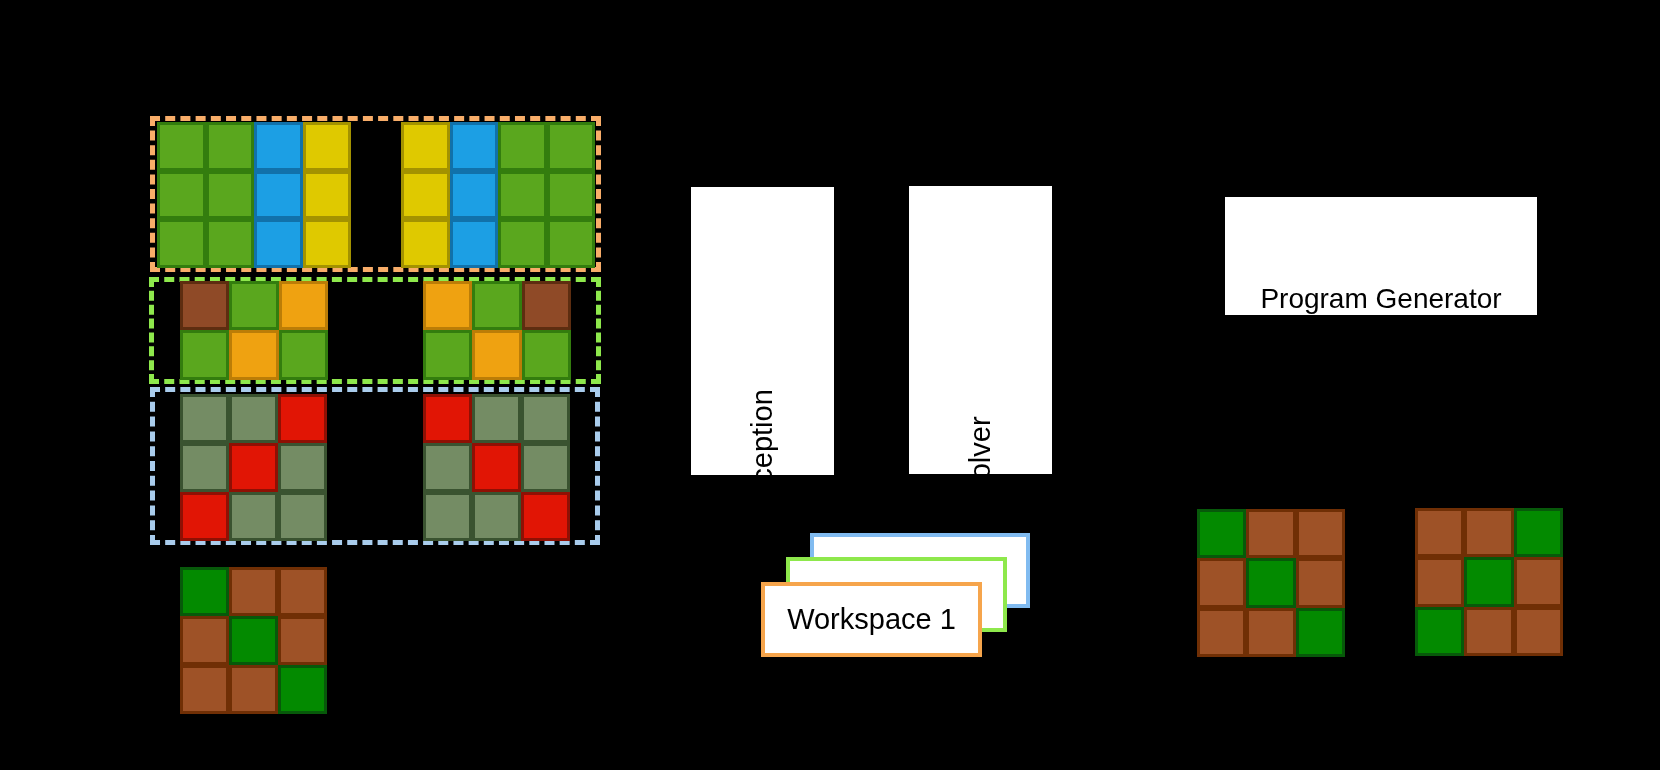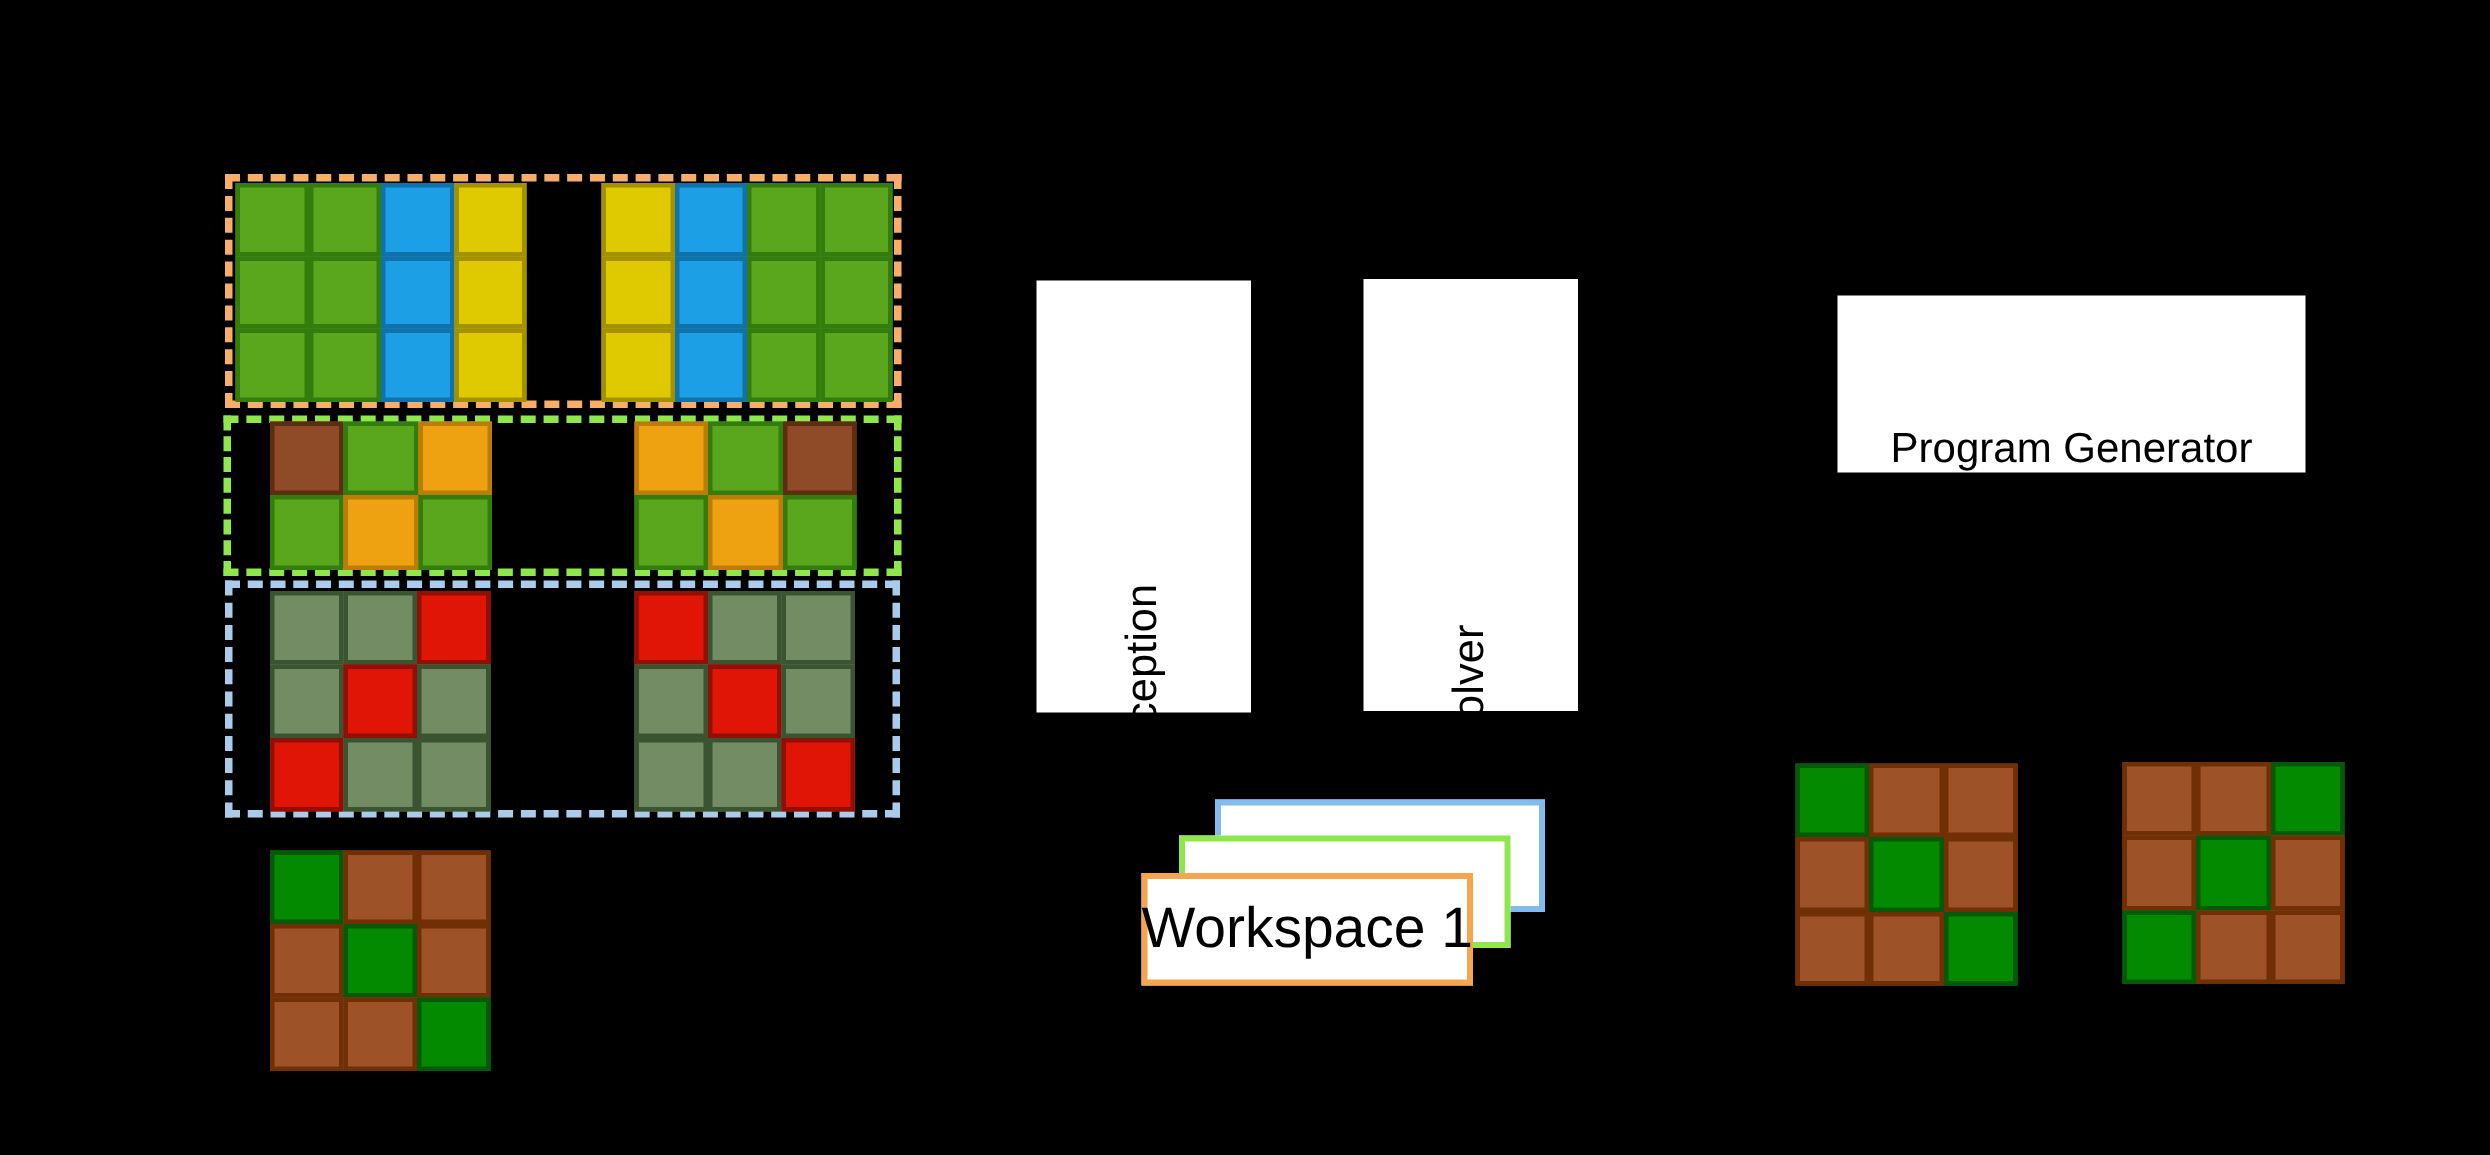--- a/index.html
+++ b/index.html
@@ -57,21 +57,21 @@
   #program-generator-box { left: 1225px; top: 197px; width: 312px; height: 118px; }
   
   .card {
     position: absolute;
     box-sizing: border-box;
     background: #ffffff;
     border: 4px solid;
     display: flex;
     align-items: center;
     justify-content: center;
-    font-size: 38px;
+    font-size: 29px;
     color: #000000;
     white-space: nowrap;
   }
 </style>
 </head>
 <body>
 
 <div id="stage">
 
   <div class="white-box" id="perception-box">

